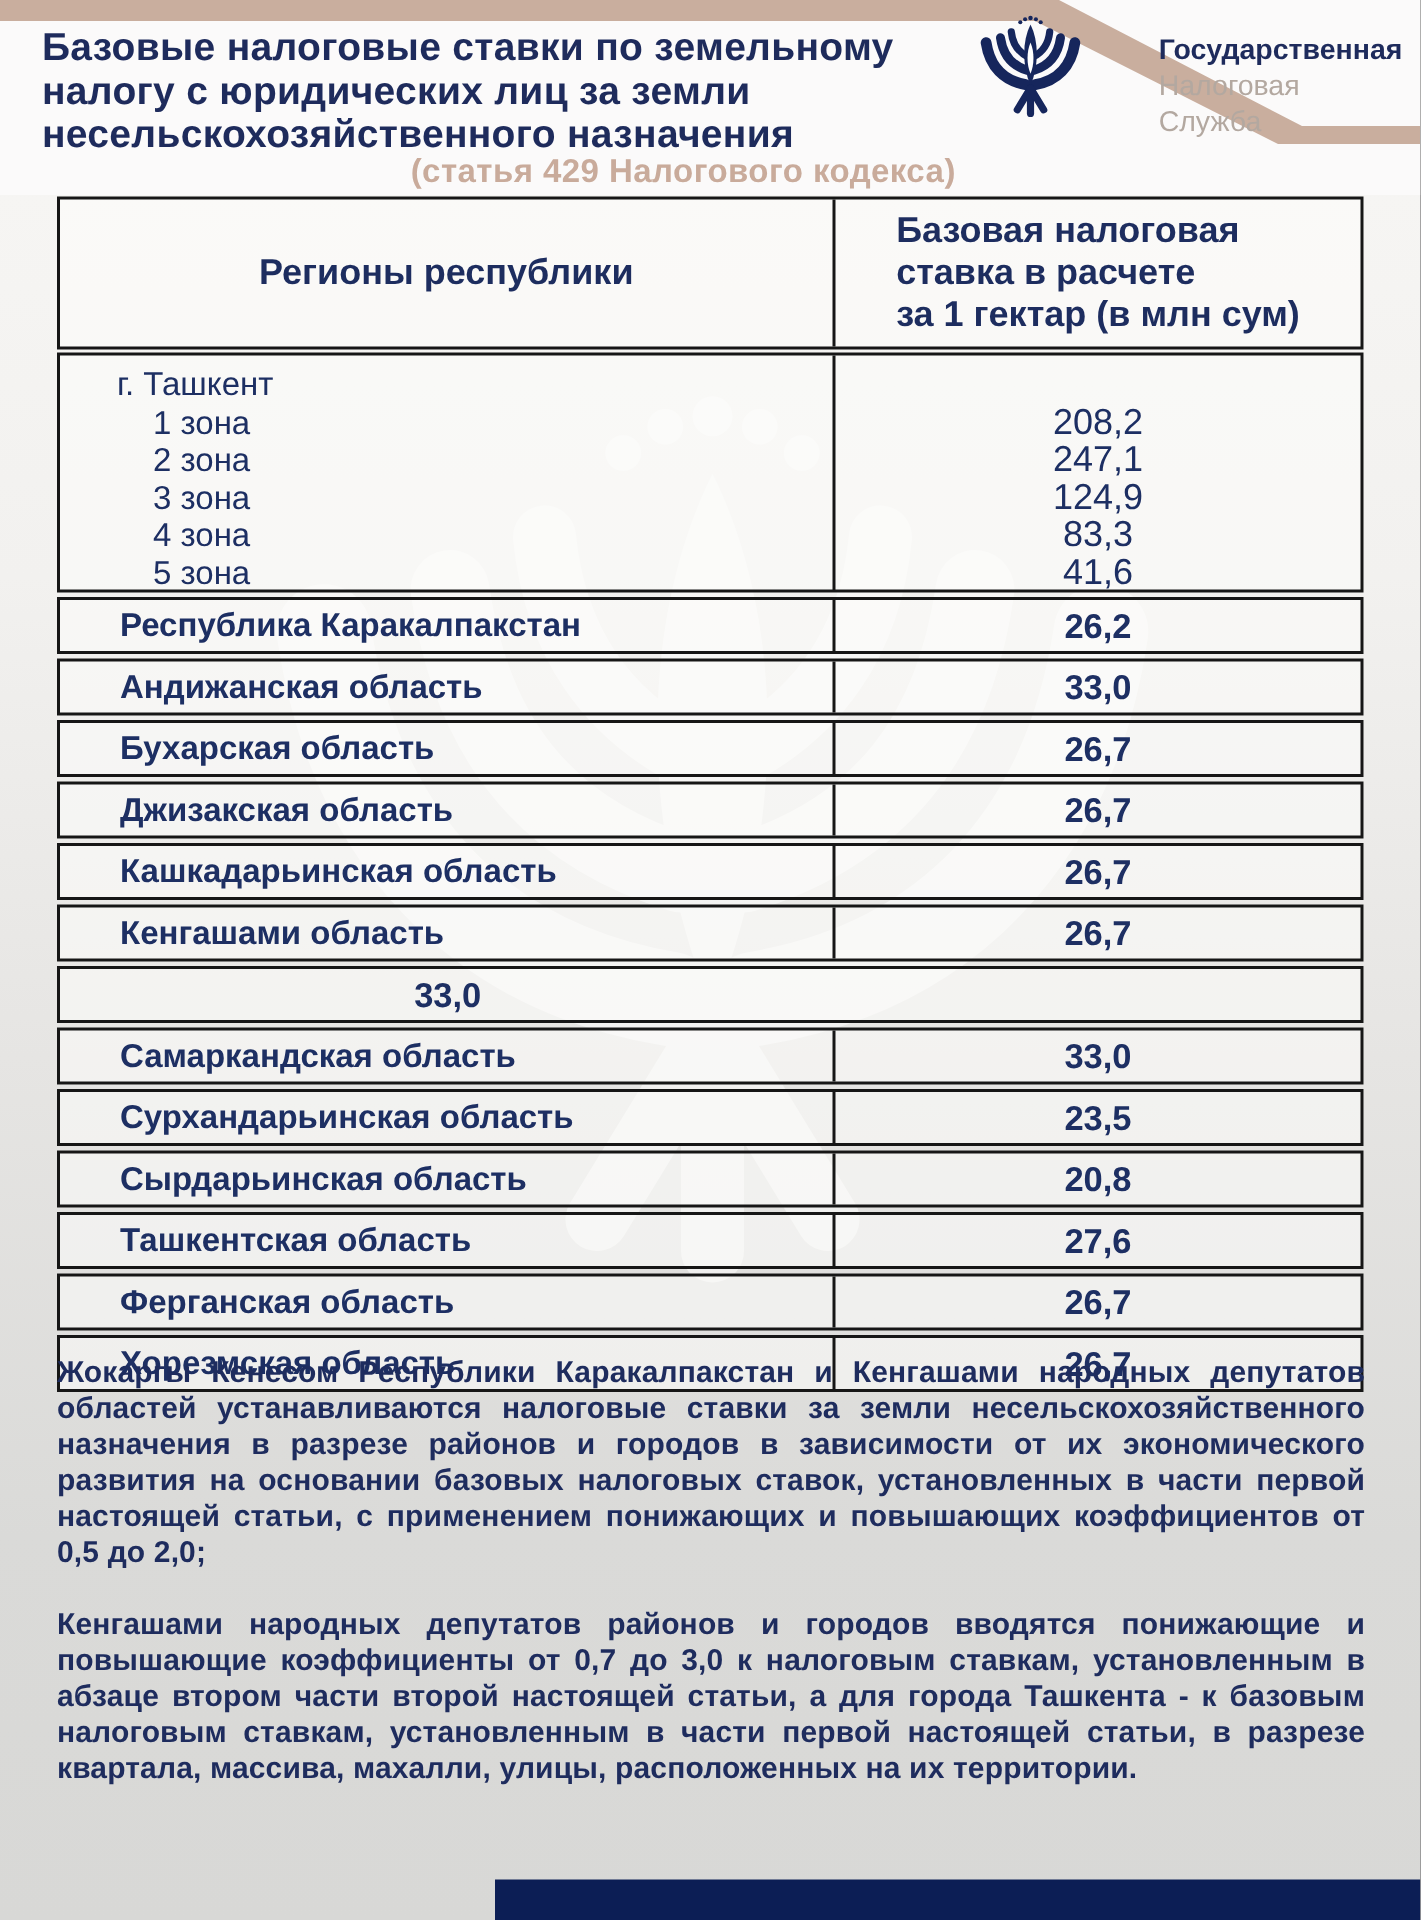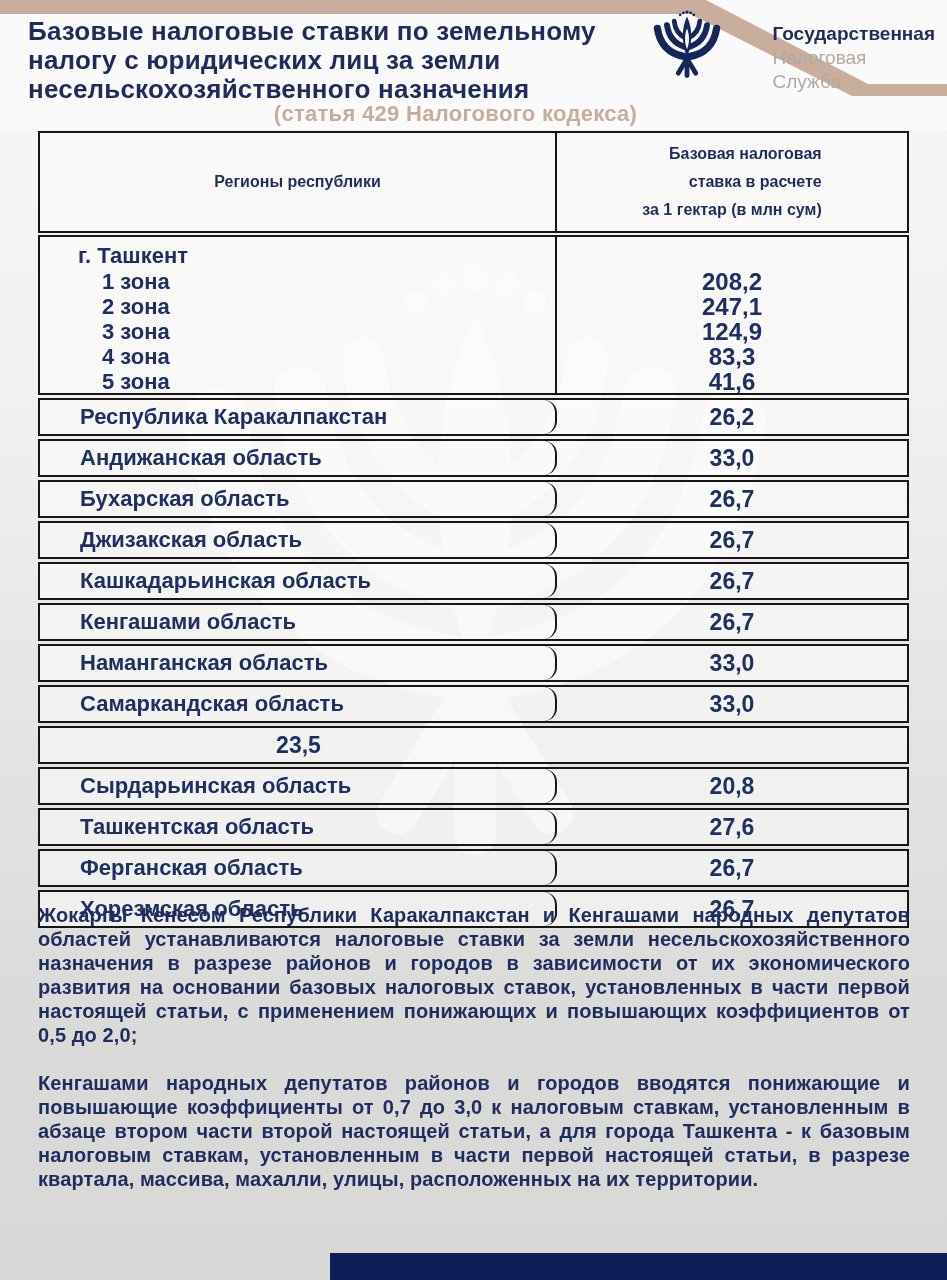--- a/index.html
+++ b/index.html
@@ -48,35 +48,35 @@
   .trow {
     display:grid; grid-template-columns:517px 1fr;
     border:2px solid #161616;
     background:rgba(253,253,252,.55);
     margin-bottom:3px;
   }
   .cell-l { border-right:2px solid #161616; }
   .thead-row { height:102px; margin-bottom:2px; }
   .thead-row .cell-l, .thead-row .cell-r {
     display:flex; align-items:center; justify-content:center;
-    color:#1d2d5f; font-weight:700; font-size:16px; text-align:right;
+    color:#1d2d5f; font-weight:700; font-size:24px; text-align:left;
   }
   .thead-row .cell-r { line-height:28px; white-space:pre-line; }
   .tashkent-row { height:160px; }
-  .tashkent-row .cell-l { padding:6px 0 0 38px; color:#1d2f63; font-weight:700; font-size:22px; }
+  .tashkent-row .cell-l { padding:6px 0 0 38px; color:#1d2f63; font-weight:400; font-size:22px; }
   .city-line { height:26px; line-height:26px; }
   .zone-line { height:25px; line-height:25px; padding-left:24px; }
   .tashkent-row .cell-r { padding-top:6px; }
   .val-spacer { height:26px; }
   .zone-val { height:25px; line-height:25px; text-align:center;
-              color:#1d2f63; font-weight:700; font-size:24px; }
+              color:#1d2f63; font-weight:400; font-size:24px; }
   .region-row { height:38px; }
   .region-row .cell-l {
     display:flex; align-items:center; padding-left:40px;
-    color:#1d2f63; font-weight:600; font-size:22px;border-radius:13px;
+    color:#1d2f63; font-weight:600; font-size:22px;
   }
   .region-row .cell-r {
     display:flex; align-items:center; justify-content:center;
     color:#1d2f63; font-weight:600; font-size:23px;
   }
   
   #body-text {
     position:absolute; top:903px; left:38px; width:872px; z-index:2;
     color:#1e2c5e;
   }
@@ -198,28 +198,28 @@
     </div>
     <div class="trow region-row">
       <div class="cell-l">Кашкадарьинская область</div>
       <div class="cell-r">26,7</div>
     </div>
     <div class="trow region-row">
       <div class="cell-l">Кенгашами область</div>
       <div class="cell-r">26,7</div>
     </div>
     <div class="trow region-row">
-      <div class="cell-l">Наманганская область</div>
       <div class="cell-r">33,0</div>
     </div>
     <div class="trow region-row">
       <div class="cell-l">Самаркандская область</div>
       <div class="cell-r">33,0</div>
     </div>
     <div class="trow region-row">
+      <div class="cell-l">Сурхандарьинская область</div>
       <div class="cell-r">23,5</div>
     </div>
     <div class="trow region-row">
       <div class="cell-l">Сырдарьинская область</div>
       <div class="cell-r">20,8</div>
     </div>
     <div class="trow region-row">
       <div class="cell-l">Ташкентская область</div>
       <div class="cell-r">27,6</div>
     </div>

